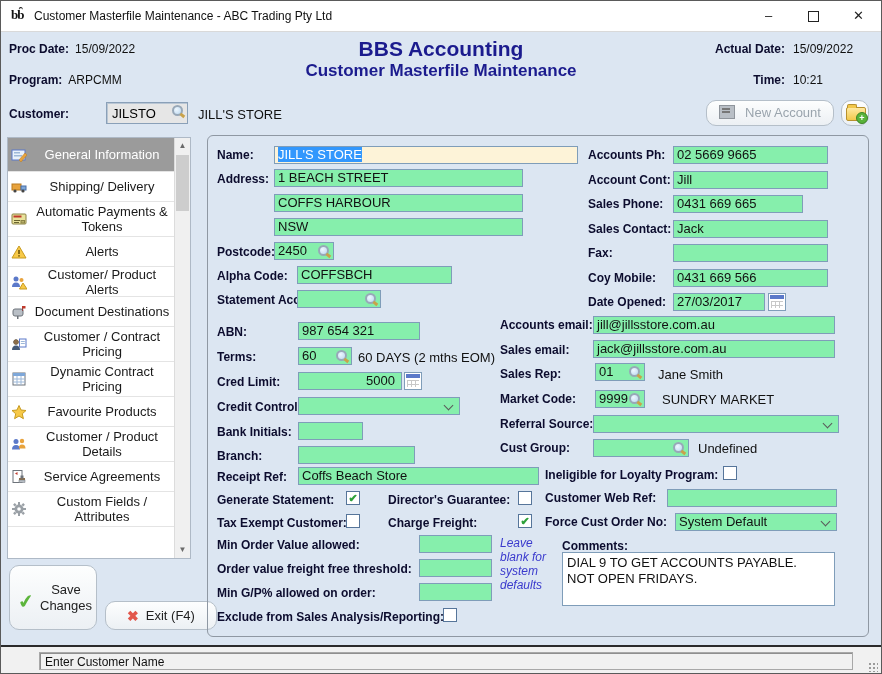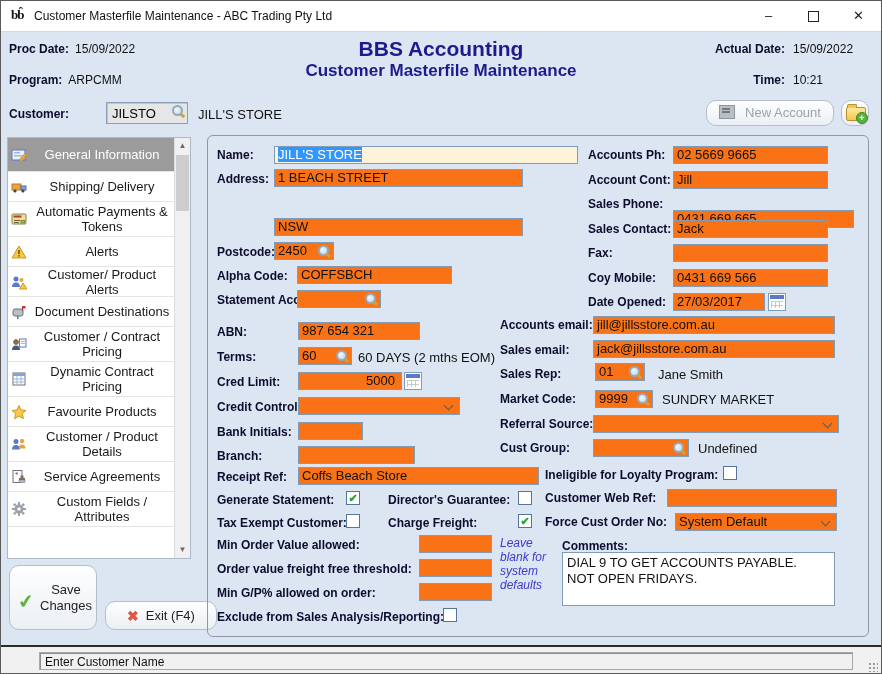--- a/index.html
+++ b/index.html
@@ -59,21 +59,21 @@
   .exit-x{color:#e2574c;font-size:14px;font-weight:bold;margin-right:7px;vertical-align:-1px;}
   .statusline{position:absolute;left:0;top:644px;width:100%;height:2px;background:#2b2b2b;}
   .statusbar{position:absolute;left:0;top:646px;width:100%;height:28px;background:#f1f1f1;}
   .status-field{position:absolute;left:38px;top:5px;width:814px;height:18px;border:1px solid #a8a8a8;
                 box-shadow:inset 1px 1px 0 #8f8f8f;font-size:12px;line-height:18px;padding-left:5px;box-sizing:border-box;color:#111;}
   .grip{position:absolute;right:3px;bottom:3px;width:10px;height:10px;
         background:radial-gradient(circle at 2px 2px,#9a9a9a 1px,transparent 1.2px);background-size:4px 4px;}
   
   .panel{position:absolute;left:206px;top:134px;width:662px;height:502px;border:1px solid #8f98a3;border-radius:6px;box-sizing:border-box;}
   .panel .lbl{position:absolute;}
-  .fld{position:absolute;height:18px;background:#f97316;border:1px solid #7f9db9;font-size:13px;line-height:16px;
+  .fld{position:absolute;height:18px;background:#86efac;border:1px solid #7f9db9;font-size:13px;line-height:16px;
        padding-left:3px;box-sizing:border-box;white-space:nowrap;overflow:hidden;color:#111;}
   .fld.cream{background:#fdf3d8;}
   .fld.right{text-align:right;padding-right:6px;}
   .sel{background:#3297fd;color:#fff;}
   .desc{position:absolute;font-size:13px;color:#111;white-space:nowrap;}
   .mag{position:absolute;right:1px;top:1px;width:17px;height:14px;}
   .mag::before{content:"";position:absolute;left:3px;top:1px;width:7px;height:7px;border:2px solid #98a8b8;border-radius:50%;
                background:radial-gradient(circle at 35% 35%,#eef7ff,#bcd8ef);}
   .mag::after{content:"";position:absolute;left:11px;top:10px;width:5px;height:2.5px;background:#c9a24a;transform:rotate(38deg);}
   .mini-ico{position:absolute;width:18px;height:18px;background:#fff;border:1px solid #7f9db9;box-sizing:border-box;}
@@ -258,20 +258,21 @@
     <span class="exit-x">✖</span><span>Exit (F4)</span>
   </div>
 
   <div class="panel">
 
     <span class="lbl" style="left:9px;top:12px">Name:</span>
     <div class="fld cream" style="left:66px;top:10px;width:304px"><span class="sel">JILL'S STORE</span></div>
 
     <span class="lbl" style="left:9px;top:36px">Address:</span>
     <div class="fld" style="left:66px;top:33px;width:249px">1 BEACH STREET</div>
+    <div class="fld" style="left:66px;top:58px;width:249px">COFFS HARBOUR</div>
     <div class="fld" style="left:66px;top:82px;width:249px">NSW</div>
 
     <span class="lbl" style="left:9px;top:109px">Postcode:</span>
     <div class="fld" style="left:66px;top:106px;width:60px;padding-right:18px"><span>2450</span><span class="mag"></span></div>
 
     <span class="lbl" style="left:9px;top:133px">Alpha Code:</span>
     <div class="fld" style="left:89px;top:130px;width:155px">COFFSBCH</div>
 
     <span class="lbl" style="left:9px;top:157px">Statement Acc:</span>
     <div class="fld" style="left:89px;top:154px;width:84px;padding-right:18px"><span></span><span class="mag"></span></div>
@@ -323,21 +324,21 @@
 
     <span class="hint" style="left:292px;top:400px;width:52px">Leave blank for system defaults</span>
 
     <span class="lbl" style="left:380px;top:12px">Accounts Ph:</span>
     <div class="fld" style="left:465px;top:10px;width:155px">02 5669 9665</div>
 
     <span class="lbl" style="left:380px;top:37px">Account Cont:</span>
     <div class="fld" style="left:465px;top:35px;width:155px">Jill</div>
 
     <span class="lbl" style="left:380px;top:61px">Sales Phone:</span>
-    <div class="fld" style="left:465px;top:74px;width:181px">0431 669 665</div>
+    <div class="fld" style="left:465px;top:59px;width:130px">0431 669 665</div>
 
     <span class="lbl" style="left:380px;top:86px">Sales Contact:</span>
     <div class="fld" style="left:465px;top:84px;width:155px">Jack</div>
 
     <span class="lbl" style="left:380px;top:110px">Fax:</span>
     <div class="fld" style="left:465px;top:108px;width:155px"></div>
 
     <span class="lbl" style="left:380px;top:135px">Coy Mobile:</span>
     <div class="fld" style="left:465px;top:133px;width:155px">0431 669 566</div>
 
@@ -349,21 +350,21 @@
     <div class="fld" style="left:385px;top:180px;width:242px">jill@jillsstore.com.au</div>
 
     <span class="lbl" style="left:292px;top:207px">Sales email:</span>
     <div class="fld" style="left:385px;top:204px;width:242px">jack@jillsstore.com.au</div>
 
     <span class="lbl" style="left:292px;top:231px">Sales Rep:</span>
     <div class="fld" style="left:387px;top:227px;width:50px;padding-right:18px"><span>01</span><span class="mag"></span></div>
     <span class="desc" style="left:450px;top:231px">Jane Smith</span>
 
     <span class="lbl" style="left:292px;top:256px">Market Code:</span>
-    <div class="fld" style="left:387px;top:254px;width:58px;padding-right:18px"><span>9999</span><span class="mag"></span></div>
+    <div class="fld" style="left:387px;top:254px;width:50px;padding-right:18px"><span>9999</span><span class="mag"></span></div>
     <span class="desc" style="left:454px;top:256px">SUNDRY MARKET</span>
 
     <span class="lbl" style="left:292px;top:281px">Referral Source:</span>
     <div class="fld dd" style="left:385px;top:279px;width:246px"><span></span><span class="chev"></span></div>
 
     <span class="lbl" style="left:292px;top:305px">Cust Group:</span>
     <div class="fld" style="left:385px;top:303px;width:96px;padding-right:18px"><span></span><span class="mag"></span></div>
     <span class="desc" style="left:490px;top:305px">Undefined</span>
 
     <span class="lbl" style="left:337px;top:332px">Ineligible for Loyalty Program:</span>

